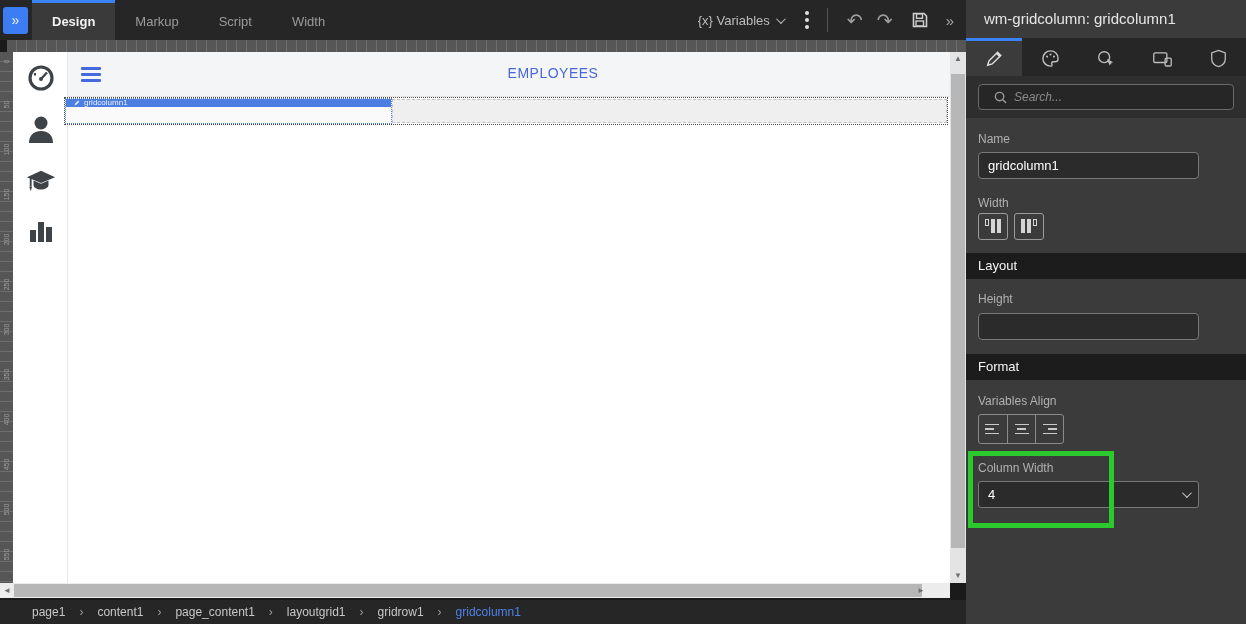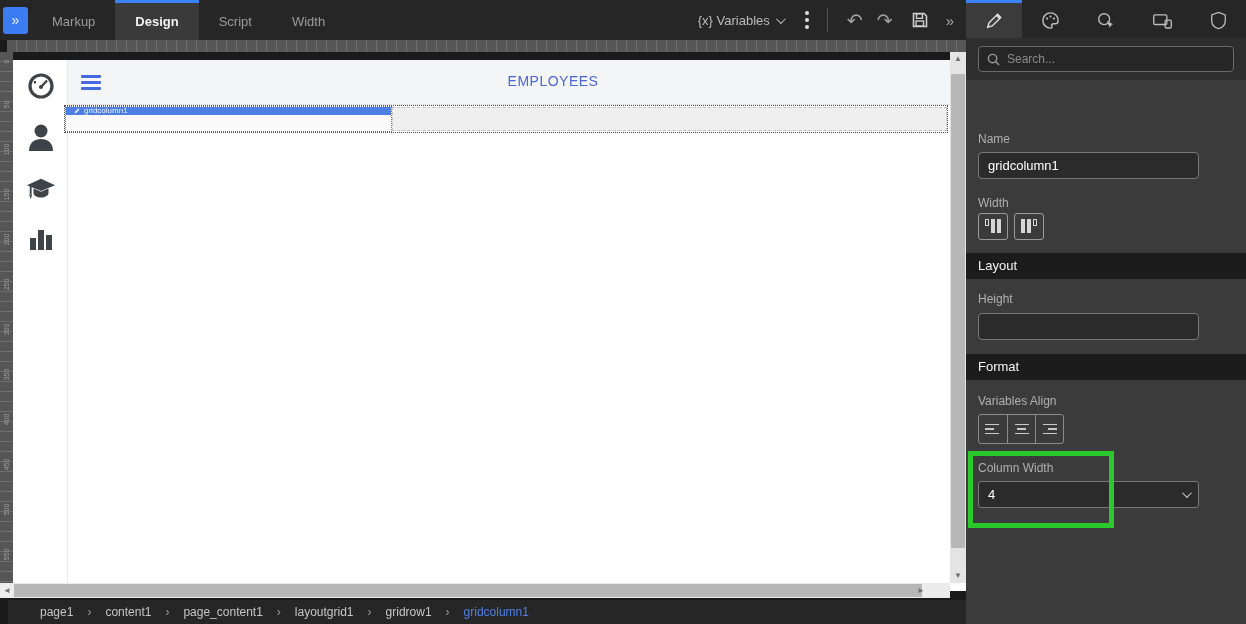--- a/index.html
+++ b/index.html
@@ -28,21 +28,21 @@
 
   
   .canvas { position:absolute; left:0; top:40px; width:966px; height:560px; background:#1a1a1a; }
   .hruler { position:absolute; left:7px; top:0; width:959px; height:12px; background:#565656;
     background-image:repeating-linear-gradient(to right, transparent 0 9px, #6e6e6e 9px 10px); }
   .vruler { position:absolute; left:0; top:12px; width:13px; height:531px; background:#565656;
     background-image:repeating-linear-gradient(to bottom, transparent 0 9px, #6e6e6e 9px 10px); }
   .vr-label { position:absolute; left:-3px; width:18px; text-align:center; transform:rotate(-90deg);
     font-size:7px; color:#9d9d9d; }
 
-  .page { position:absolute; left:13px; top:20px; width:1114px; height:531px; background:#ffffff; overflow:hidden; }
+  .page { position:absolute; left:13px; top:12px; width:1114px; height:531px; background:#ffffff; overflow:hidden; }
   .app-sidebar { position:absolute; left:0; top:0; width:55px; height:100%; background:#fff; border-right:1px solid #e8e8e8; }
   .side-icon { position:absolute; left:13px; width:30px; height:30px; display:flex; align-items:center; justify-content:center; cursor:pointer; }
   .app-header { position:absolute; left:55px; top:0; width:882px; height:45px; background:#f4f5f7; border-bottom:1px solid #e3e3e3; }
   .hamburger { position:absolute; left:13px; top:15px; width:20px; height:15px; display:flex; flex-direction:column; justify-content:space-between; cursor:pointer; }
   .hamburger i { height:3px; background:#4468e0; border-radius:1px; }
   .app-title { position:absolute; left:calc(50% + 44px); top:13px; transform:translateX(-50%);
     color:#4a67d9; font-size:14px; letter-spacing:0.5px; }
 
   .gridrow { position:absolute; left:51px; top:45px; width:884px; height:28px; border:1px dotted #4d4d4d; }
   .gridcol1 { position:absolute; left:0; top:0; width:327px; height:26px; border:1px dotted #4a7be0; background:#fafafa; overflow:hidden; }
@@ -53,36 +53,36 @@
   .gridcol2 { position:absolute; left:327px; top:1px; width:555px; height:24px; background:#efefef; border:1px dashed #c2c2c2; }
 
   .vscroll { position:absolute; left:950px; top:12px; width:16px; height:531px; background:#e4e4e4; }
   .vscroll .arrow { position:absolute; left:0; width:16px; height:14px; color:#6f6f6f; font-size:8px; text-align:center; line-height:14px; cursor:pointer; }
   .vscroll .thumb { position:absolute; left:1px; top:22px; width:14px; height:474px; background:#b7b7b7; cursor:pointer; }
   .hscroll { position:absolute; left:0; top:543px; width:950px; height:15px; background:#ececec; }
   .hscroll .arrow { position:absolute; top:0; width:14px; height:15px; color:#6f6f6f; font-size:8px; text-align:center; line-height:15px; cursor:pointer; }
   .hscroll .thumb { position:absolute; left:14px; top:1px; width:908px; height:13px; background:#b7b7b7; cursor:pointer; }
 
   
-  .breadcrumb { position:absolute; left:8px; top:600px; width:966px; height:24px; background:#262626;
+  .breadcrumb { position:absolute; left:0; top:600px; width:966px; height:24px; background:#262626;
     display:flex; align-items:center; padding-left:32px; gap:14px; font-size:12px; }
   .bc-item { color:#c7c7c7; cursor:pointer; }
   .bc-item.active { color:#4f80e8; }
   .bc-sep { color:#9a9a9a; font-size:12px; }
 
   
   .panel { position:absolute; left:966px; top:0; width:280px; height:624px; background:#3b3b3b; }
   .panel-title { height:38px; line-height:38px; padding-left:18px; color:#e6e6e6; font-size:15px; background:#3b3b3b; }
   .panel-tabs { height:38px; background:#262626; display:flex; }
   .p-tab { width:56px; height:38px; display:flex; align-items:center; justify-content:center;
     border-top:3px solid transparent; cursor:pointer; }
   .p-tab.active { background:#3b3b3b; border-top-color:#3b82f6; }
   .search-band { height:42px; background:#2e2e2e; padding:8px 12px; }
   .search-box { height:26px; background:#262626; border:1px solid #6a6a6a; border-radius:4px;
-    display:flex; align-items:center; padding:0 8px; gap:7px; cursor:text; }
+    display:flex; align-items:center; padding:0 15px; gap:7px; cursor:text;font-style:italic; }
   .search-box span { color:#8b8b8b; font-size:12px; }
 
   .p-label { position:absolute; left:12px; color:#b0b0b0; font-size:12px; }
   .p-input { position:absolute; left:12px; width:221px; height:27px; background:#2b2b2b; border:1px solid #787878;
     border-radius:4px; color:#fff; font-size:13px; line-height:25px; padding:0 9px; cursor:text; }
   .p-section { position:absolute; left:0; width:280px; height:26px; background:#1c1c1c; color:#f5f5f5;
     font-size:13px; line-height:26px; padding-left:12px; }
   .insert-row { position:absolute; left:12px; display:flex; gap:6px; }
   .ins-btn { width:30px; height:27px; border:1px solid #9a9a9a; border-radius:3px; display:flex;
     align-items:flex-start; justify-content:center; gap:2px; padding-top:5px; cursor:pointer; background:transparent; }
@@ -101,22 +101,22 @@
   .green-box { position:absolute; left:2px; top:451px; width:146px; height:77px; border:5px solid #2bc92b; pointer-events:none; z-index:5; }
 
   svg { display:block; }
 </style>
 </head>
 <body>
 
 <div class="topbar">
   <div class="expand-btn">»</div>
   <div class="top-tabs">
+    <div class="top-tab active">Design</div>
     <div class="top-tab">Markup</div>
-    <div class="top-tab active">Design</div>
     <div class="top-tab">Script</div>
     <div class="top-tab">Width</div>
   </div>
   <div class="top-mid">
     <div class="variables">
       <span>{x} Variables</span>
       <span class="chev"></span>
     </div>
     <div class="kebab">
         <i></i>
@@ -229,20 +229,21 @@
   <span class="bc-item">page_content1</span>
   <span class="bc-sep">›</span>
   <span class="bc-item">layoutgrid1</span>
   <span class="bc-sep">›</span>
   <span class="bc-item">gridrow1</span>
   <span class="bc-sep">›</span>
   <span class="bc-item active">gridcolumn1</span>
 </div>
 
 <div class="panel">
+  <div class="panel-title">wm-gridcolumn: gridcolumn1</div>
 
   <div class="panel-tabs">
     <div class="p-tab active">
       <svg width="18" height="18" viewBox="0 0 20 20">
           <path d="M3 17 l1.5-5 L14 2.5 l3.5 3.5 L8 15.5 z M13 4 l3 3" fill="none" stroke="#e2e2e2" stroke-width="1.6"></path>
         </svg>
     </div>
     <div class="p-tab">
       <svg width="19" height="19" viewBox="0 0 20 20">
           <path d="M10 2 a8 8 0 1 0 0 16 c1.5 0 2-1 1.4-2 c-.8-1.4.2-2.6 1.8-2.6 h2 c1.5 0 2.8-1.4 2.8-3.4 C18 5 14.4 2 10 2 z" fill="none" stroke="#bdbdbd" stroke-width="1.5"></path>

